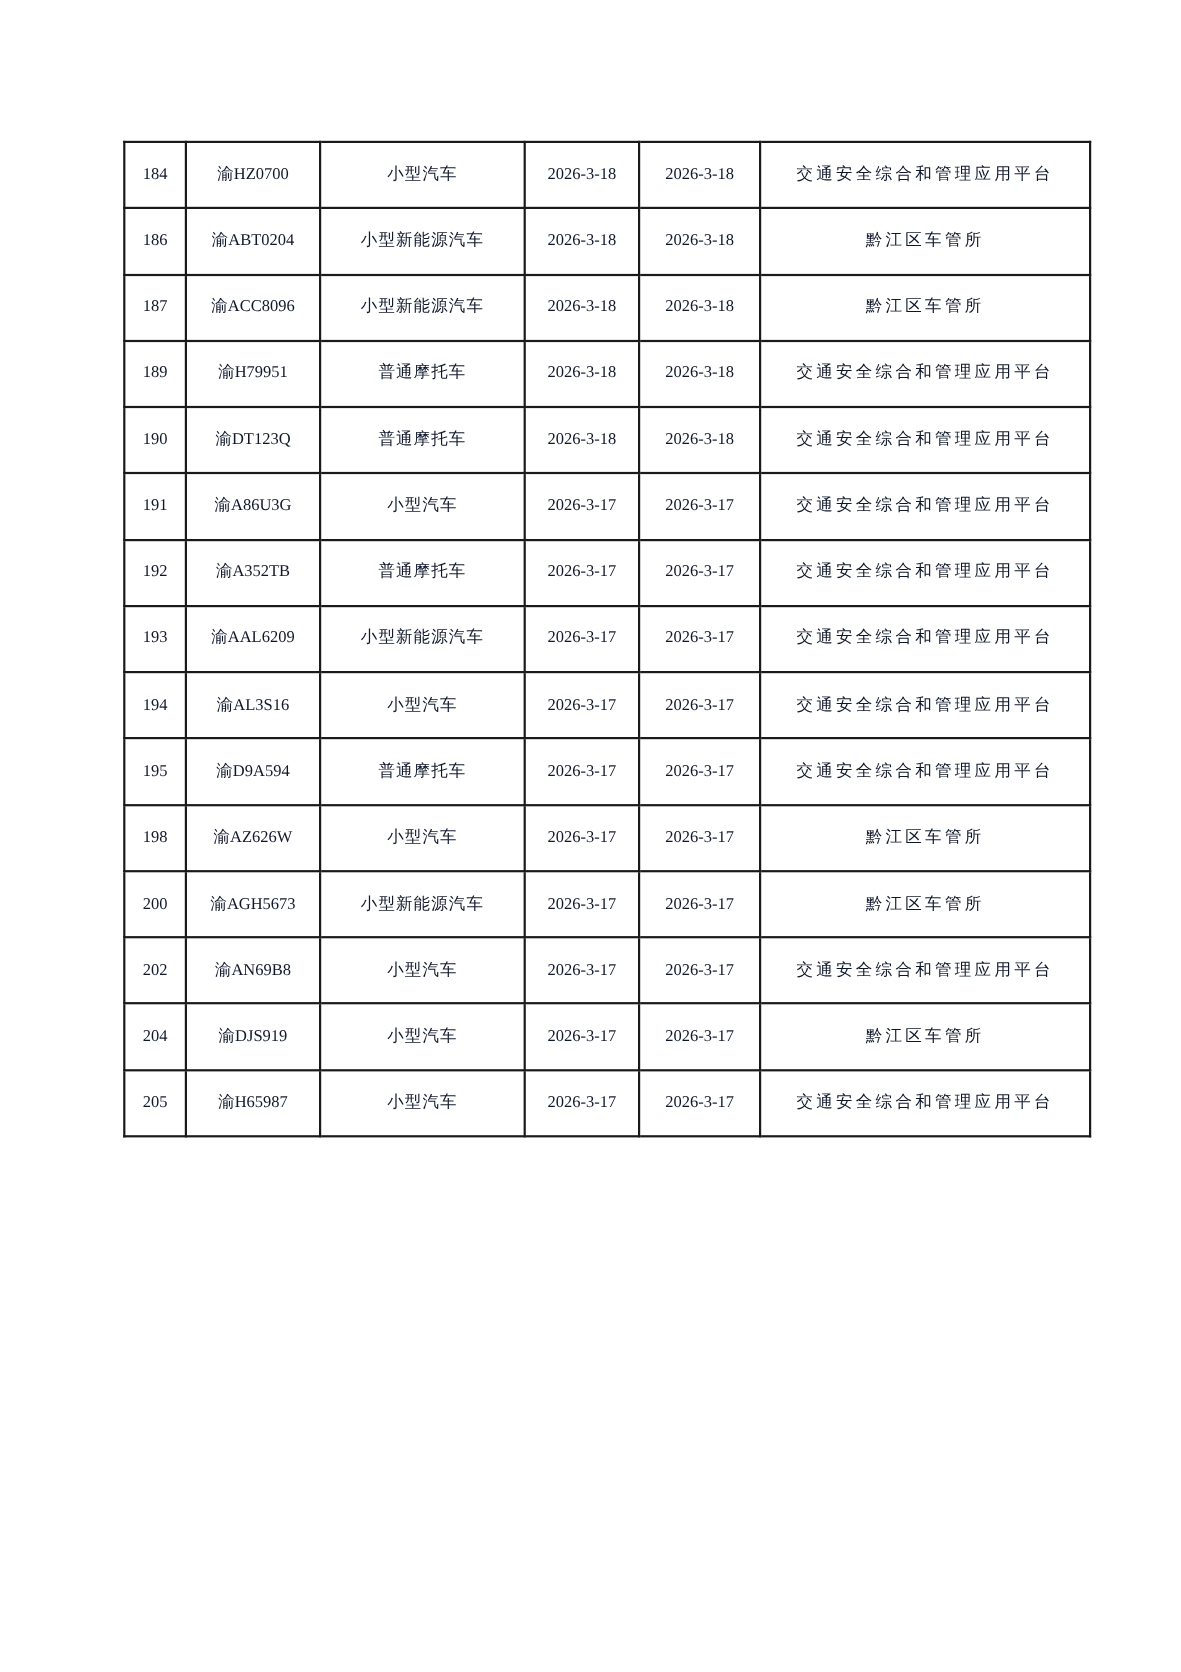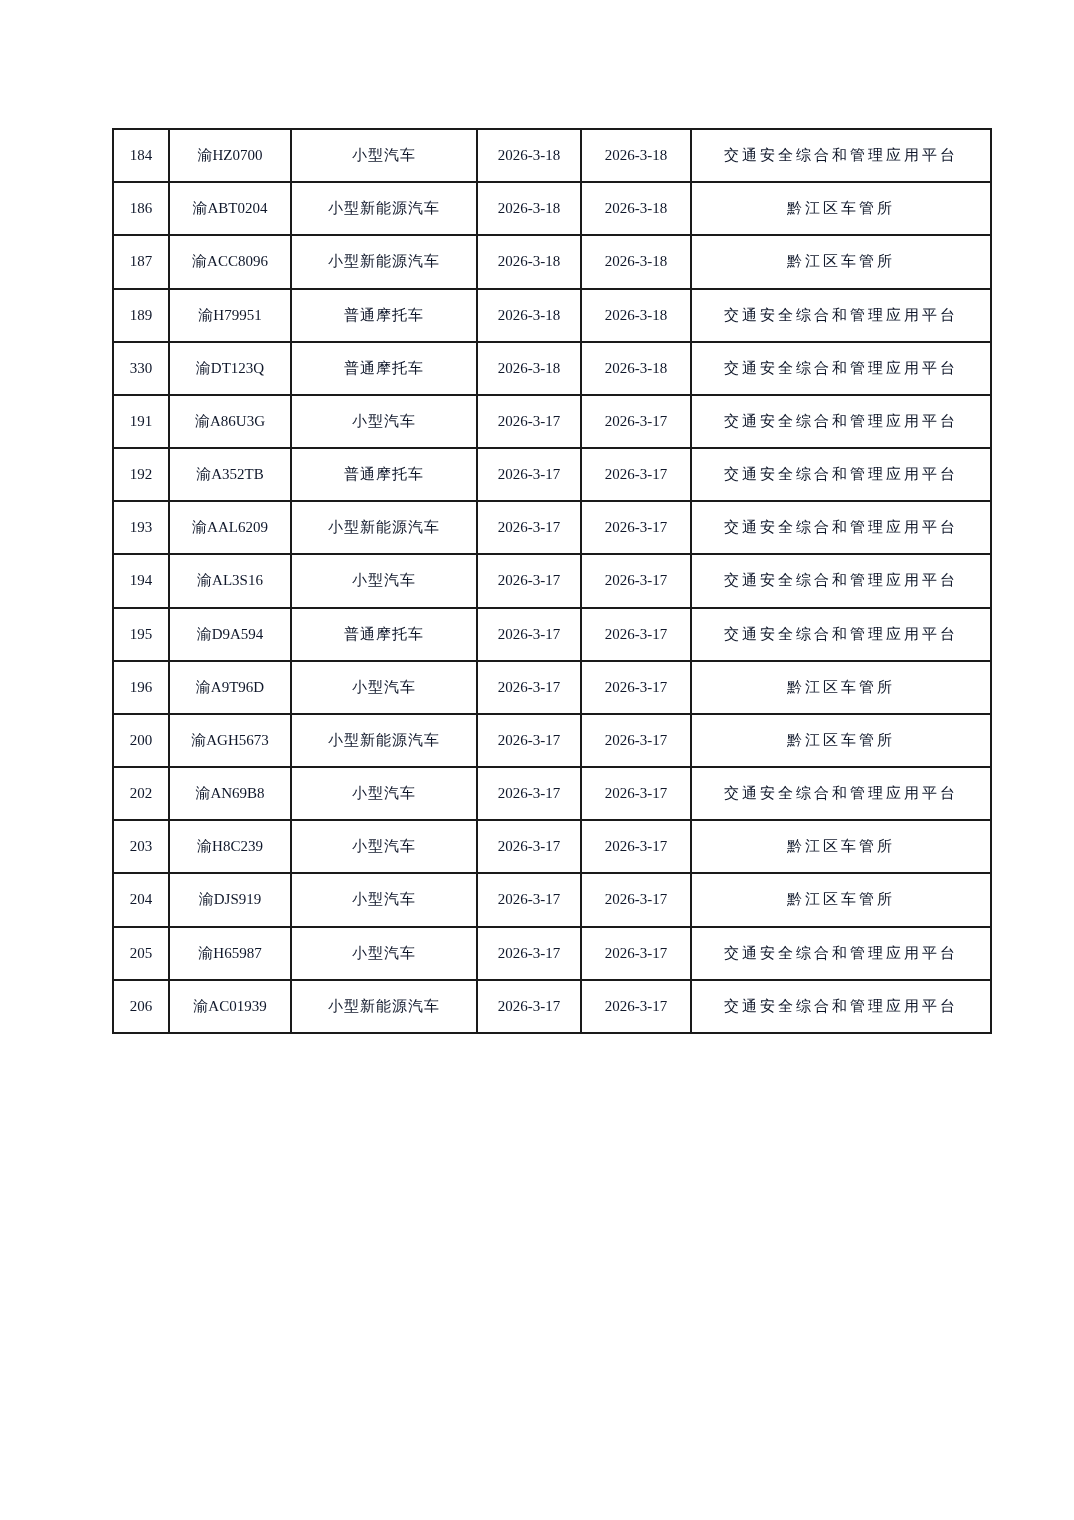--- a/index.html
+++ b/index.html
@@ -87,21 +87,21 @@
         </tr>
         <tr>
           <td class="col-0">189</td>
           <td class="col-1">渝H79951</td>
           <td class="col-2">普通摩托车</td>
           <td class="col-3">2026-3-18</td>
           <td class="col-4">2026-3-18</td>
           <td class="col-5">交通安全综合和管理应用平台</td>
         </tr>
         <tr>
-          <td class="col-0">330</td>
+          <td class="col-0">190</td>
           <td class="col-1">渝DT123Q</td>
           <td class="col-2">普通摩托车</td>
           <td class="col-3">2026-3-18</td>
           <td class="col-4">2026-3-18</td>
           <td class="col-5">交通安全综合和管理应用平台</td>
         </tr>
         <tr>
           <td class="col-0">191</td>
           <td class="col-1">渝A86U3G</td>
           <td class="col-2">小型汽车</td>
@@ -135,22 +135,22 @@
         </tr>
         <tr>
           <td class="col-0">195</td>
           <td class="col-1">渝D9A594</td>
           <td class="col-2">普通摩托车</td>
           <td class="col-3">2026-3-17</td>
           <td class="col-4">2026-3-17</td>
           <td class="col-5">交通安全综合和管理应用平台</td>
         </tr>
         <tr>
-          <td class="col-0">196</td>
-          <td class="col-1">渝A9T96D</td>
+          <td class="col-0">198</td>
+          <td class="col-1">渝AZ626W</td>
           <td class="col-2">小型汽车</td>
           <td class="col-3">2026-3-17</td>
           <td class="col-4">2026-3-17</td>
           <td class="col-5">黔江区车管所</td>
         </tr>
         <tr>
           <td class="col-0">200</td>
           <td class="col-1">渝AGH5673</td>
           <td class="col-2">小型新能源汽车</td>
           <td class="col-3">2026-3-17</td>
@@ -159,46 +159,30 @@
         </tr>
         <tr>
           <td class="col-0">202</td>
           <td class="col-1">渝AN69B8</td>
           <td class="col-2">小型汽车</td>
           <td class="col-3">2026-3-17</td>
           <td class="col-4">2026-3-17</td>
           <td class="col-5">交通安全综合和管理应用平台</td>
         </tr>
         <tr>
-          <td class="col-0">203</td>
-          <td class="col-1">渝H8C239</td>
-          <td class="col-2">小型汽车</td>
-          <td class="col-3">2026-3-17</td>
-          <td class="col-4">2026-3-17</td>
-          <td class="col-5">黔江区车管所</td>
-        </tr>
-        <tr>
           <td class="col-0">204</td>
           <td class="col-1">渝DJS919</td>
           <td class="col-2">小型汽车</td>
           <td class="col-3">2026-3-17</td>
           <td class="col-4">2026-3-17</td>
           <td class="col-5">黔江区车管所</td>
         </tr>
         <tr>
           <td class="col-0">205</td>
           <td class="col-1">渝H65987</td>
           <td class="col-2">小型汽车</td>
           <td class="col-3">2026-3-17</td>
           <td class="col-4">2026-3-17</td>
           <td class="col-5">交通安全综合和管理应用平台</td>
         </tr>
-        <tr>
-          <td class="col-0">206</td>
-          <td class="col-1">渝AC01939</td>
-          <td class="col-2">小型新能源汽车</td>
-          <td class="col-3">2026-3-17</td>
-          <td class="col-4">2026-3-17</td>
-          <td class="col-5">交通安全综合和管理应用平台</td>
-        </tr>
       </tbody>
   </table>
 </div>
 
 </body></html>

